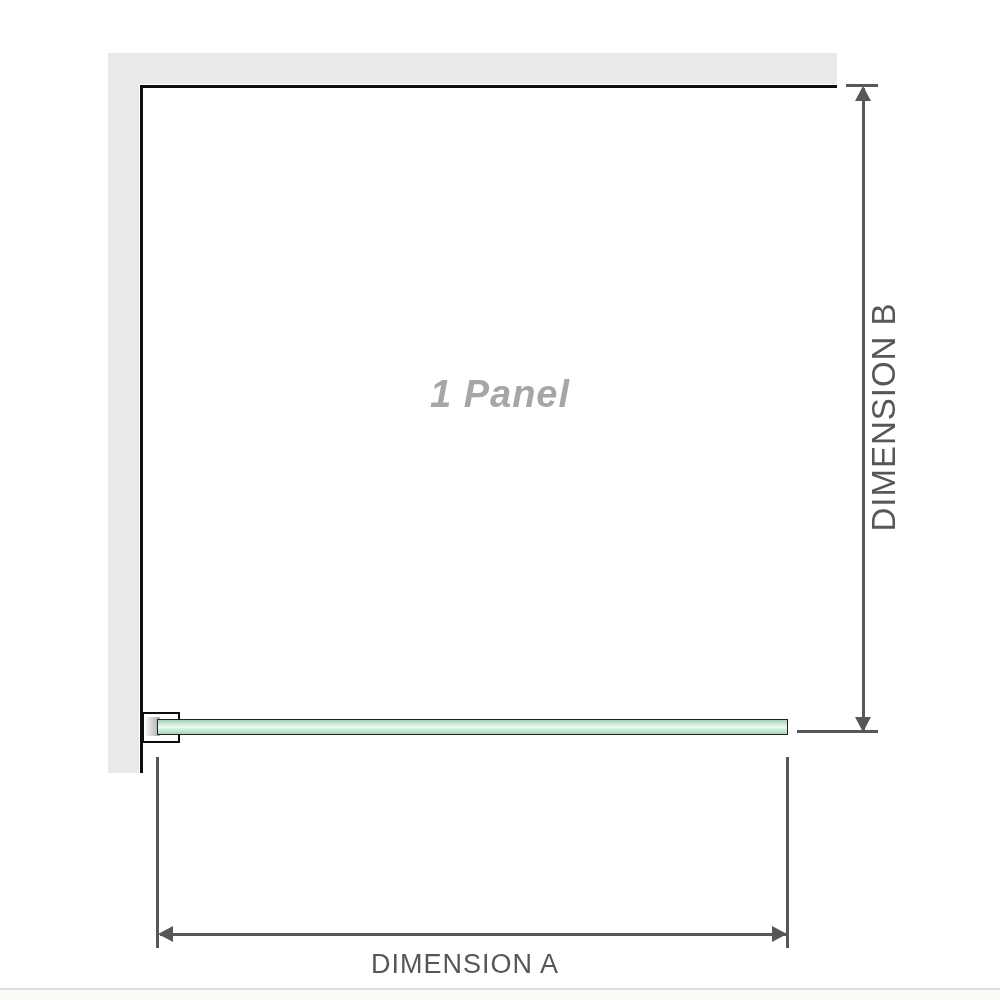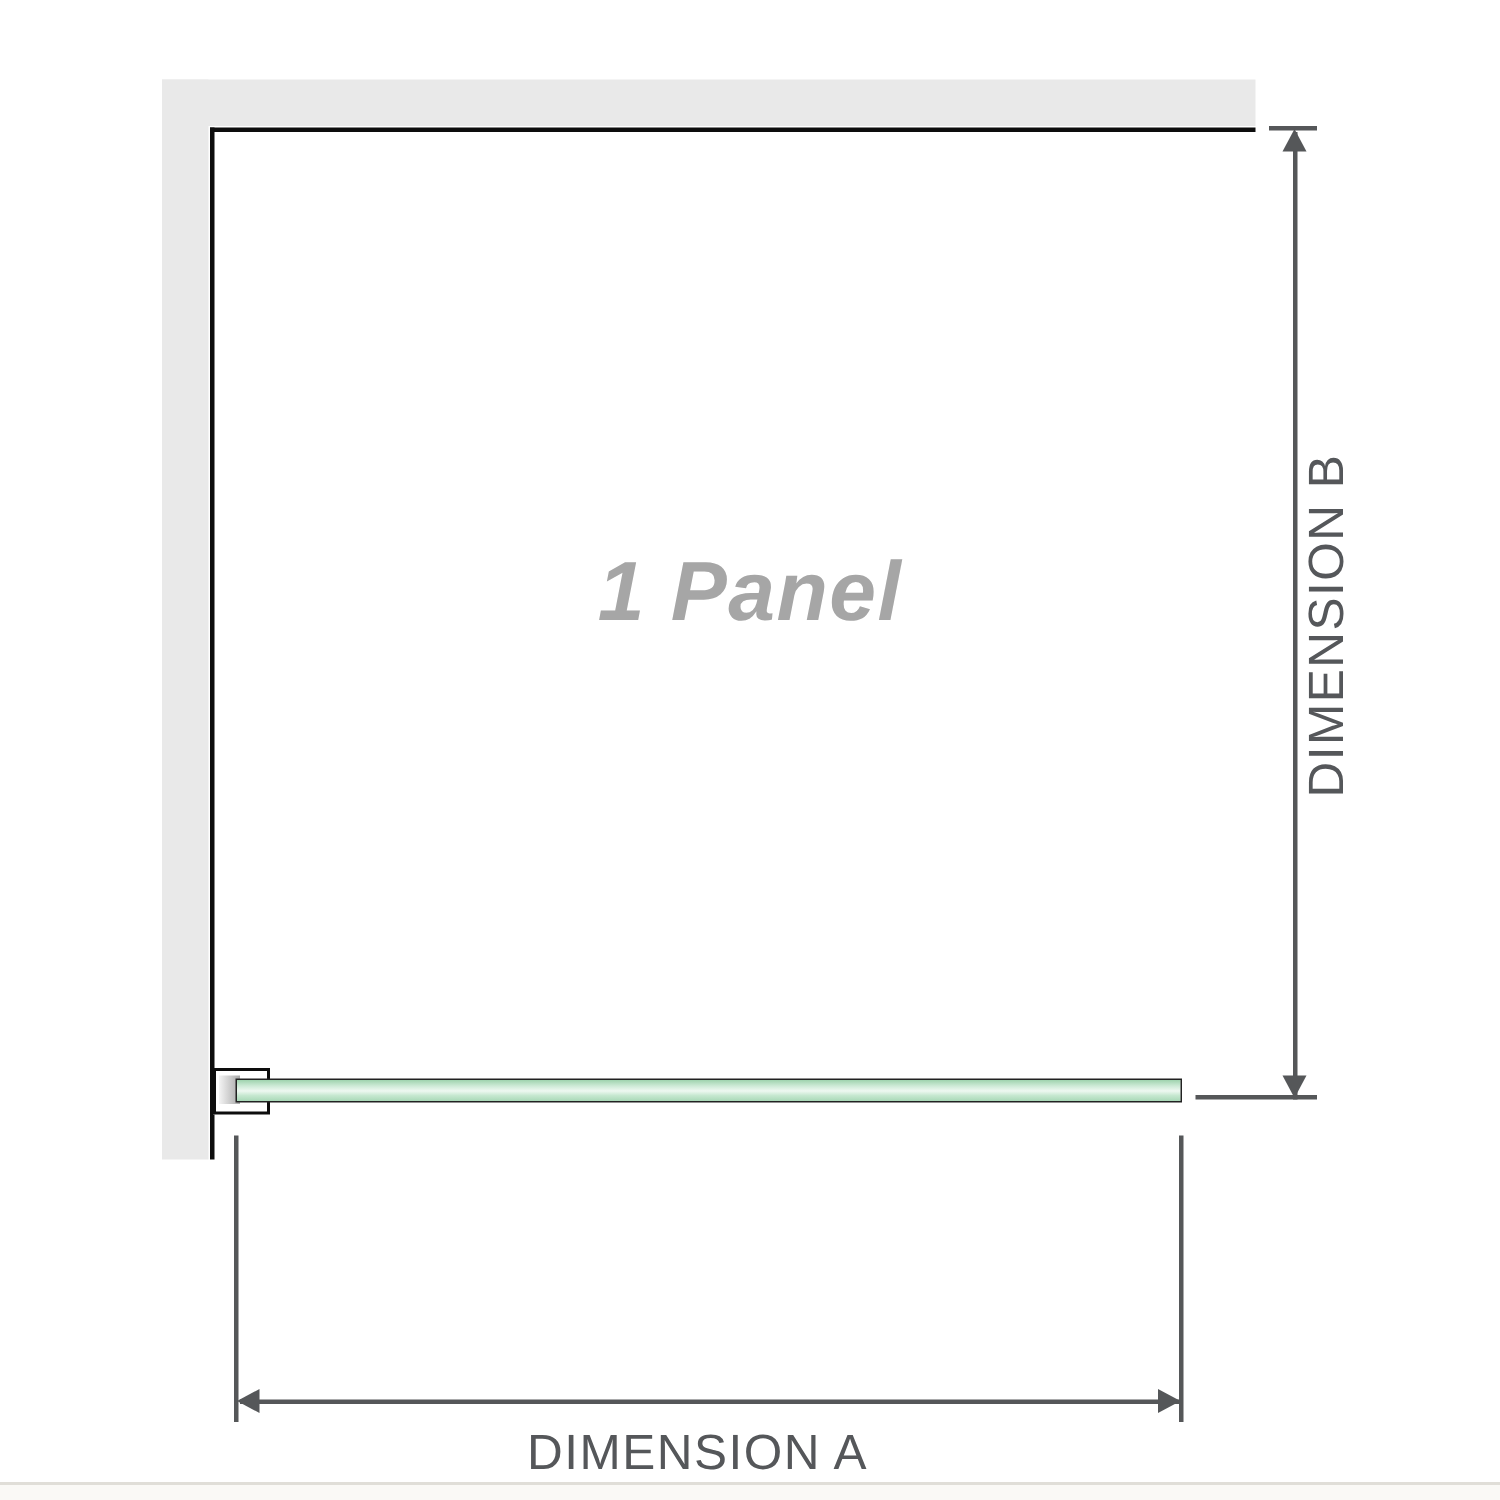--- a/index.html
+++ b/index.html
@@ -10,21 +10,21 @@
   }
   
   .wall-top    { position:absolute; left:108px; top:53px;  width:729px; height:31px; background:var(--wall-fill,#e9e9e9); }
   .wall-left   { position:absolute; left:108px; top:53px;  width:31px;  height:720px; background:var(--wall-fill,#e9e9e9); }
   
   .frame-top-line  { position:absolute; left:140px; top:85px; width:697px; height:2.5px; background:var(--frame-line,#0d0d0d); }
   .frame-left-line { position:absolute; left:140px; top:85px; width:2.5px; height:688px; background:var(--frame-line,#0d0d0d); }
   
   .panel-label {
     position:absolute; left:500px; top:394px; transform:translate(-50%,-50%);
-    font-size:56px; font-weight:bold; font-style:italic;
+    font-size:38px; font-weight:bold; font-style:italic;
     color:var(--panel-text,#a6a6a6); letter-spacing:1px; white-space:nowrap;
   }
   
   .glass {
     position:absolute; left:157px; top:719px; width:631px; height:16px;
     box-sizing:border-box; border:1.7px solid var(--glass-border,#222);
     background:linear-gradient(to bottom,
       var(--glass-top,#9fd3ae) 0%, #cdead6 28%,
       var(--glass-light,#eef8f1) 52%, #c6e8d0 74%,
       var(--glass-bottom,#a9d8b7) 100%);
@@ -61,21 +61,21 @@
   .dima-ext-right { position:absolute; left:786px; top:757px; width:3px; height:191px; background:var(--dimension-line,#555759); }
   .dima-line      { position:absolute; left:160px; top:933px; width:626px; height:3px; background:var(--dimension-line,#555759); }
   .arrow-left  { position:absolute; left:158px; top:926px; width:0; height:0;
                  border-top:8px solid transparent; border-bottom:8px solid transparent;
                  border-right:15px solid var(--dimension-line,#555759); }
   .arrow-right { position:absolute; left:772px; top:926px; width:0; height:0;
                  border-top:8px solid transparent; border-bottom:8px solid transparent;
                  border-left:15px solid var(--dimension-line,#555759); }
   .dima-label {
     position:absolute; left:465px; top:949px; transform:translateX(-50%);
-    font-size:33px; color:var(--dimension-text,#55575a);
+    font-size:27px; color:var(--dimension-text,#55575a);
     letter-spacing:1px; white-space:nowrap;
   }
   
   .bottom-divider { position:absolute; left:0; top:988px; width:1000px; height:2px; background:var(--divider,#e0ded8); }
   .footer-strip   { position:absolute; left:0; top:990px; width:1000px; height:10px; background:var(--footer-bg,#faf9f6); }
 </style>
 </head>
 <body>
 
 <div class="canvas">

